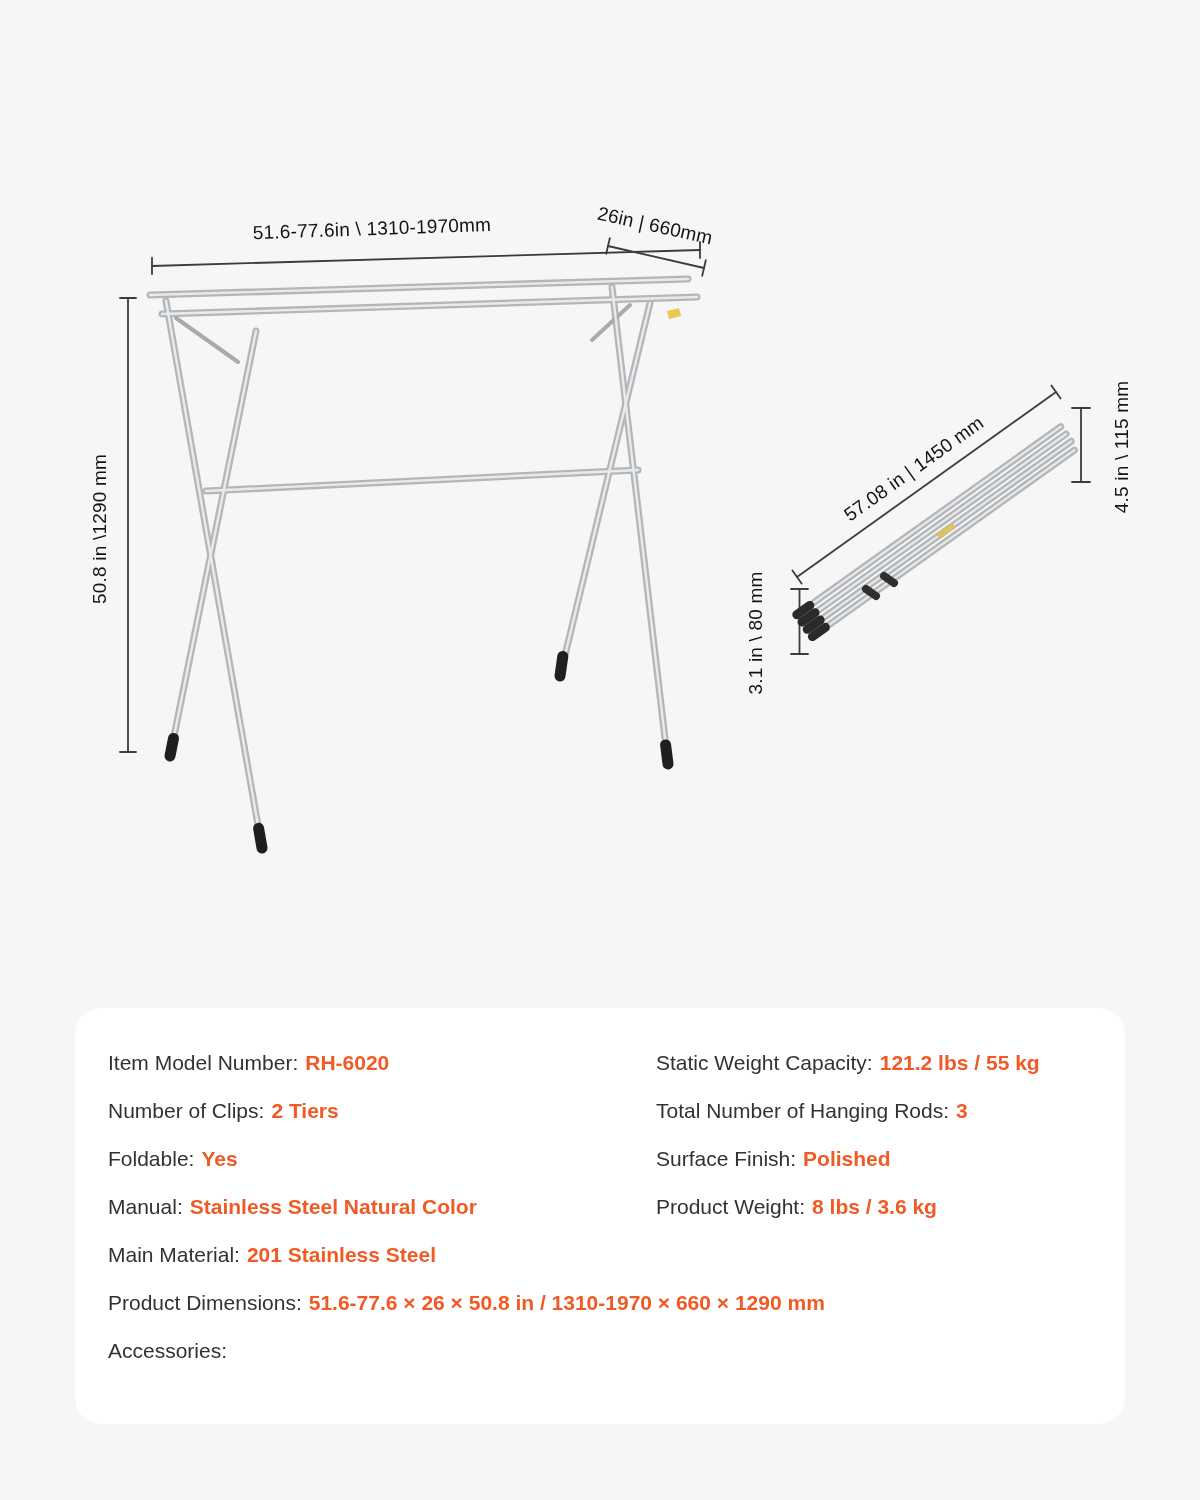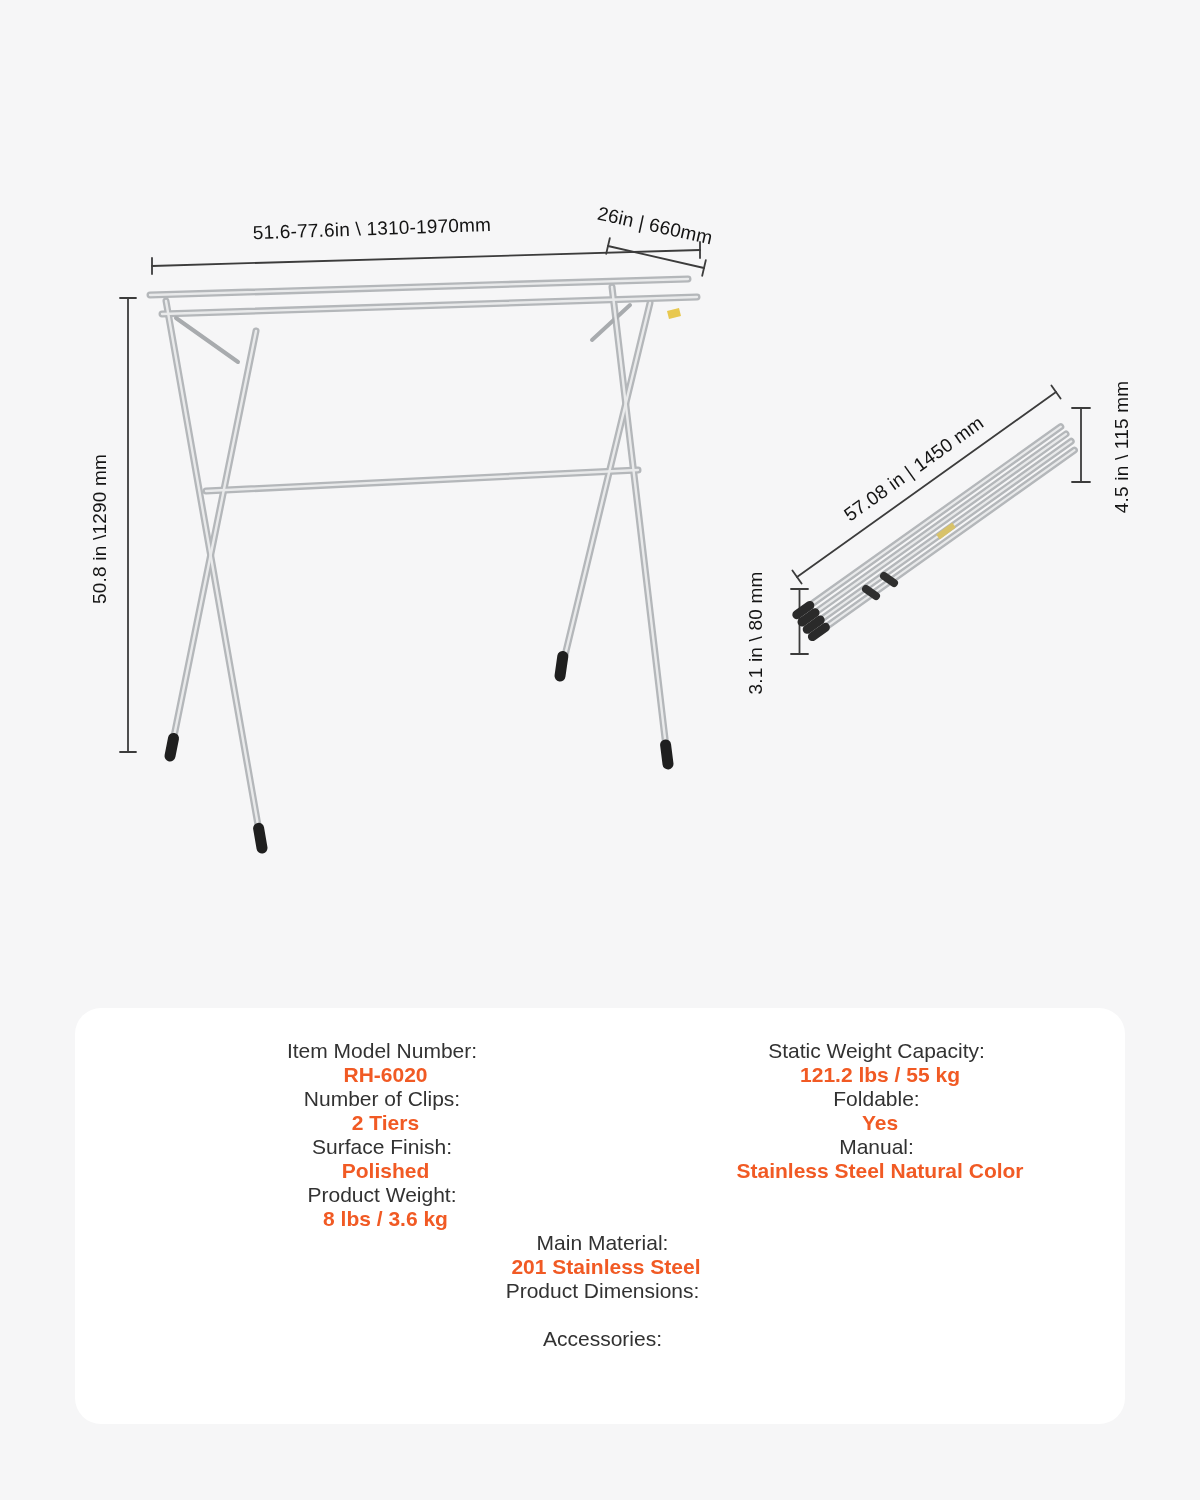--- a/index.html
+++ b/index.html
@@ -30,21 +30,20 @@
     padding:31px 28px 0 33px;
   }
   .spec-grid { display:grid; grid-template-columns:548px 1fr; }
   .spec-cell {
     height:48px;
     display:flex;
     align-items:center;
     font-size:21px;
     color:#323232;
     white-space:nowrap;
-    flex-direction:column;
   }
   .spec-cell.full { grid-column:1 / -1; }
   .spec-value { color:#f15a24; font-weight:700; margin-left:7px; }
 </style>
 </head>
 <body>
 
 <div class="diagram">
 
   <svg width="1200" height="980" viewBox="0 0 1200 980" fill="none">
@@ -160,20 +159,24 @@
     </div>
     <div class="spec-cell">
       <span class="spec-label">Static Weight Capacity:</span>
         <span class="spec-value">121.2 lbs / 55 kg</span>
     </div>
 
     <div class="spec-cell">
       <span class="spec-label">Number of Clips:</span>
         <span class="spec-value">2 Tiers</span>
     </div>
+    <div class="spec-cell">
+      <span class="spec-label">Total Number of Hanging Rods:</span>
+        <span class="spec-value">3</span>
+    </div>
 
     <div class="spec-cell">
       <span class="spec-label">Foldable:</span>
         <span class="spec-value">Yes</span>
     </div>
     <div class="spec-cell">
       <span class="spec-label">Surface Finish:</span>
         <span class="spec-value">Polished</span>
     </div>
 
@@ -186,20 +189,21 @@
         <span class="spec-value">8 lbs / 3.6 kg</span>
     </div>
 
     <div class="spec-cell full">
       <span class="spec-label">Main Material:</span>
         <span class="spec-value">201 Stainless Steel</span>
     </div>
 
     <div class="spec-cell full">
       <span class="spec-label">Product Dimensions:</span>
+        <span class="spec-value">51.6-77.6 × 26 × 50.8 in / 1310-1970 × 660 × 1290 mm</span>
     </div>
 
     <div class="spec-cell full">
       <span class="spec-label">Accessories:</span>
     </div>
 
   </div>
 </div>
 
 </body></html>

